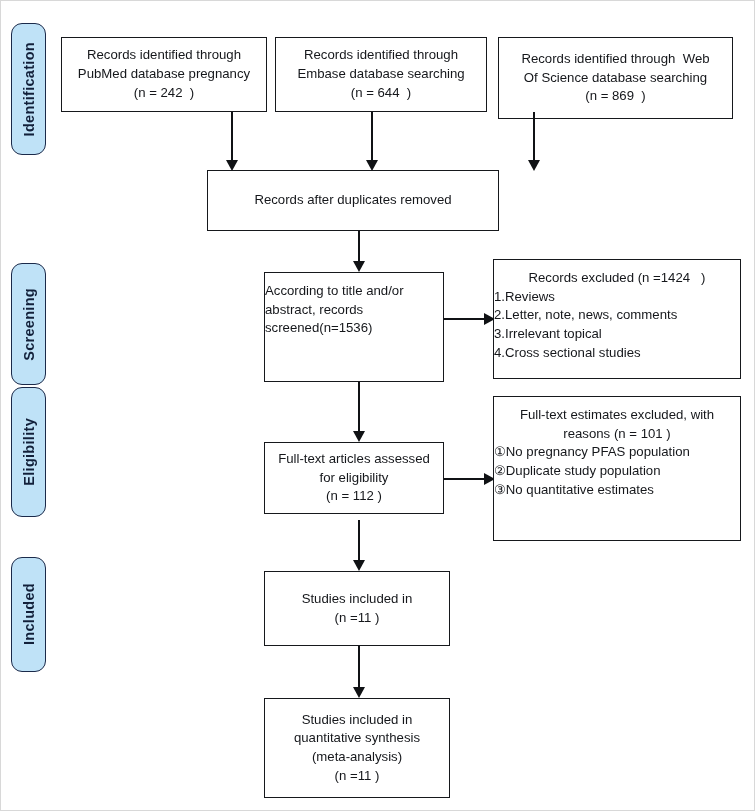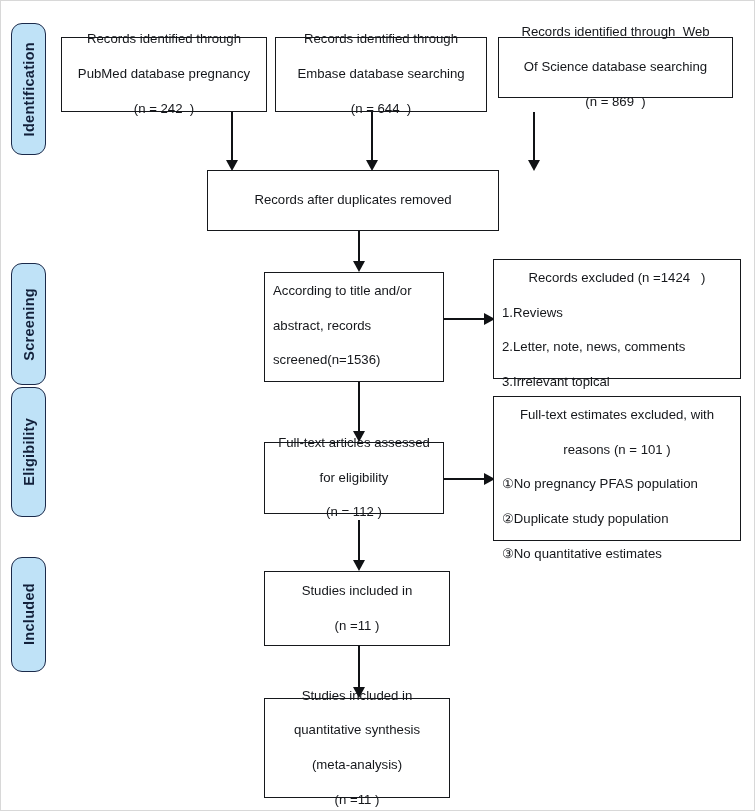--- a/index.html
+++ b/index.html
@@ -43,22 +43,21 @@
 
   
   .fbox {
     position: absolute;
     background: #ffffff;
     border: 1.7px solid #16181c;
     box-sizing: border-box;
     display: flex;
     flex-direction: column;
     justify-content: center;
-    padding: 4px 8px;
-    gap: 16px;
+    padding: 4px 0;
   }
   .fbox .line {
     font-size: 13.2px;
     line-height: 1.42;
     color: #15171b;
     white-space: pre-wrap;
   }
   .ctr .line { text-align: center; }
   .lft .line { text-align: left; }
   .mid-only { justify-content: center; }
@@ -118,21 +117,21 @@
     <div class="line">PubMed database pregnancy</div>
     <div class="line">(n = 242  )</div>
   </div>
 
   <div class="fbox ctr" style="left:274px; top:36px; width:212px; height:75px;">
     <div class="line">Records identified through</div>
     <div class="line">Embase database searching</div>
     <div class="line">(n = 644  )</div>
   </div>
 
-  <div class="fbox ctr" style="left:497px; top:36px; width:235px; height:61px;">
+  <div class="fbox ctr" style="left:497px; top:36px; width:235px; height:82px;">
     <div class="line">Records identified through  Web</div>
     <div class="line">Of Science database searching</div>
     <div class="line">(n = 869  )</div>
   </div>
 
   <div class="vline" style="left:230px; top:111px; height:51px;"></div>
   <div class="arrow-down" style="left:224.7px; top:159px;"></div>
 
   <div class="vline" style="left:370px; top:111px; height:51px;"></div>
   <div class="arrow-down" style="left:364.7px; top:159px;"></div>
@@ -154,20 +153,21 @@
   </div>
 
   <div class="hline" style="left:443px; top:317px; width:45px;"></div>
   <div class="arrow-right" style="left:483px; top:311.5px;"></div>
 
   <div class="fbox lft top-pad" style="left:492px; top:258px; width:248px; height:120px;">
     <div class="line" style="text-align:center;">Records excluded (n =1424   )</div>
     <div class="line">1.Reviews</div>
     <div class="line">2.Letter, note, news, comments</div>
     <div class="line">3.Irrelevant topical</div>
+    <div class="line">4.Cross sectional studies</div>
   </div>
 
   <div class="vline" style="left:357px; top:381px; height:53px;"></div>
   <div class="arrow-down" style="left:351.7px; top:430px;"></div>
 
   <div class="fbox ctr mid-only" style="left:263px; top:441px; width:180px; height:72px;">
     <div class="line">Full-text articles assessed</div>
     <div class="line">for eligibility</div>
     <div class="line">(n = 112 )</div>
   </div>

